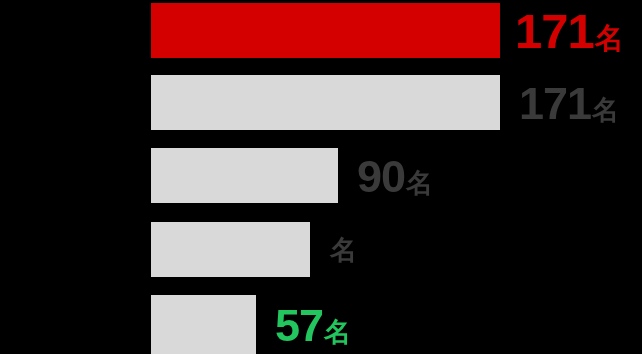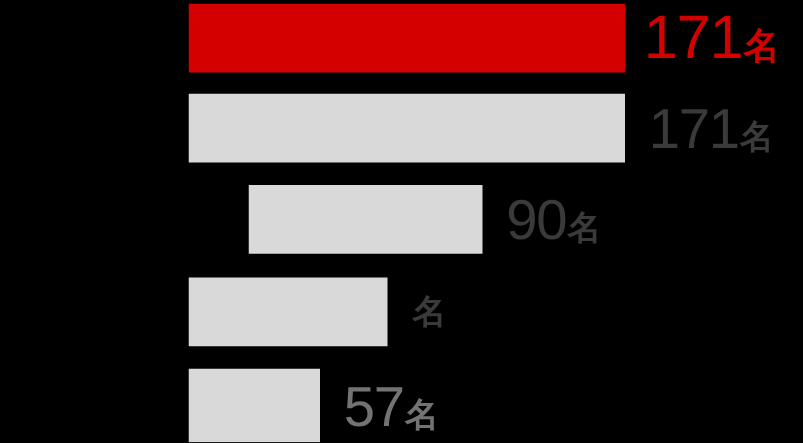--- a/index.html
+++ b/index.html
@@ -32,21 +32,21 @@
     position: absolute;
     white-space: nowrap;
     font-weight: bold;
     letter-spacing: -0.5px;
     line-height: 1;
     display: flex;
     align-items: baseline;
   }
   .label-num {
     font-size: 45px;
-    font-weight: normal;
+    font-weight: bold;
     letter-spacing: -1px;
   }
   .label-unit {
     font-size: 27px;
     font-weight: bold;
     margin-left: 1px;
   }
   .highlight .label-num {
     font-size: 49px;
   }
@@ -68,36 +68,36 @@
   </div>
 
   <div class="bar-row" id="row-1" style="top: 75px; height: 55px;">
     <div class="bar" id="bar-1" style="left: 151px; width: 349px; background: rgb(217, 217, 217);"></div>
     <div class="bar-label" id="label-1" style="left: 519px; top: 50%; transform: translateY(-50%); color: rgb(58, 58, 58);">
       <span class="label-num">171</span>
         <span class="label-unit">名</span>
     </div>
   </div>
 
-  <div class="bar-row" id="row-2" style="top: 148px; height: 55px; margin-left: 48px;">
+  <div class="bar-row" id="row-2" style="top: 148px; height: 55px;">
     <div class="bar" id="bar-2" style="left: 151px; width: 187px; background: rgb(217, 217, 217);"></div>
     <div class="bar-label" id="label-2" style="left: 357px; top: 50%; transform: translateY(-50%); color: rgb(58, 58, 58);">
       <span class="label-num">90</span>
         <span class="label-unit">名</span>
     </div>
   </div>
 
   <div class="bar-row" id="row-3" style="top: 222px; height: 55px;">
     <div class="bar" id="bar-3" style="left: 151px; width: 159px; background: rgb(217, 217, 217);"></div>
     <div class="bar-label" id="label-3" style="left: 329px; top: 50%; transform: translateY(-50%); color: rgb(58, 58, 58);">
         <span class="label-unit">名</span>
     </div>
   </div>
 
   <div class="bar-row" id="row-4" style="top: 295px; height: 59px;">
     <div class="bar" id="bar-4" style="left: 151px; width: 105px; background: rgb(217, 217, 217);"></div>
-    <div class="bar-label" id="label-4" style="left: 275px; top: 50%; transform: translateY(-50%); color: #737373; justify-content: flex-end;">
+    <div class="bar-label" id="label-4" style="left: 275px; top: 50%; transform: translateY(-50%); color: #22c55e; justify-content: flex-end;">
       <span class="label-num">57</span>
         <span class="label-unit">名</span>
     </div>
   </div>
 
 </div>
 
 </body></html>

